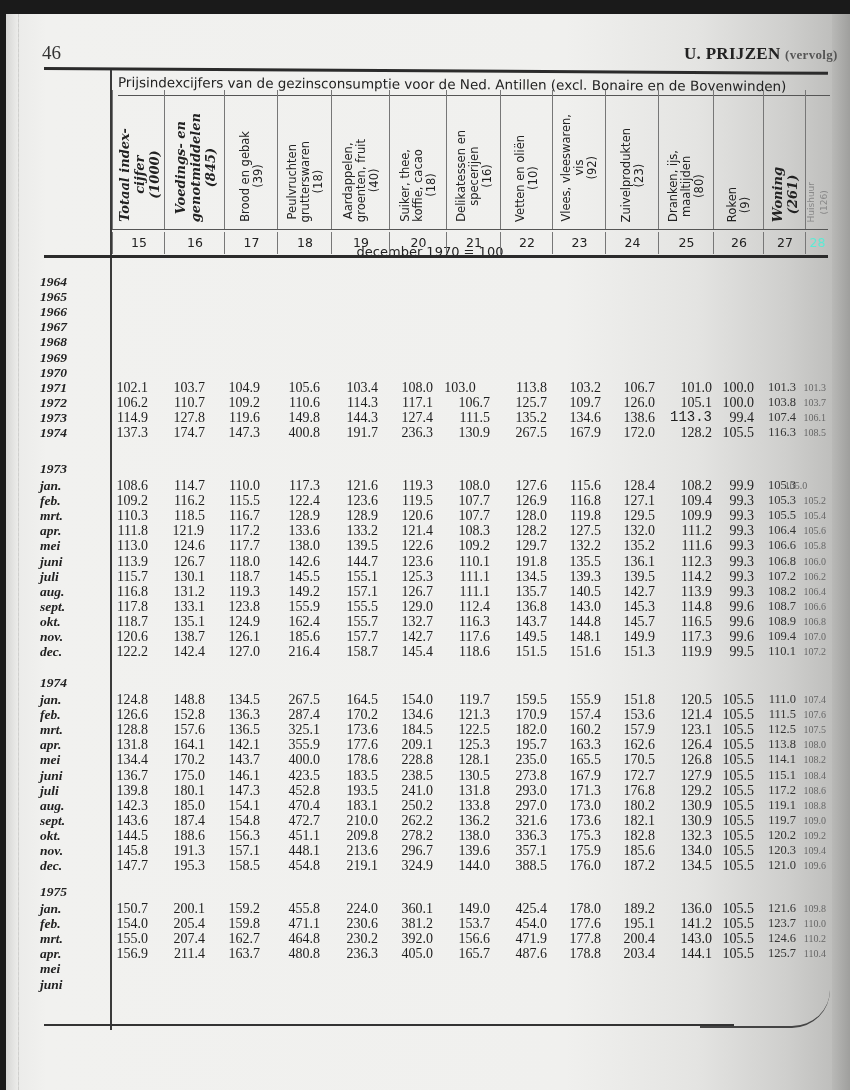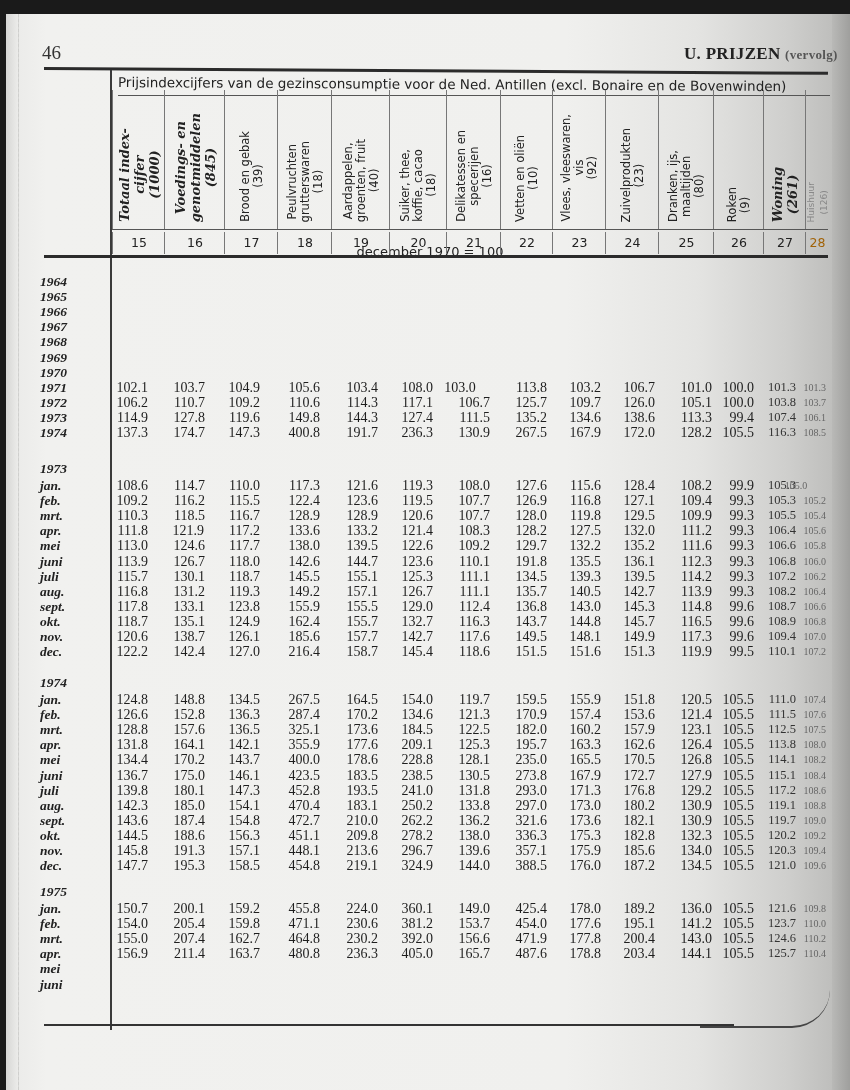--- a/index.html
+++ b/index.html
@@ -216,21 +216,21 @@
     <div class="colnum" style="left: 277px; width: 54px;">18</div>
     <div class="colnum" style="left: 331px; width: 58px;">19</div>
     <div class="colnum" style="left: 389px; width: 57px;">20</div>
     <div class="colnum" style="left: 446px; width: 54px;">21</div>
     <div class="colnum" style="left: 500px; width: 52px;">22</div>
     <div class="colnum" style="left: 552px; width: 53px;">23</div>
     <div class="colnum" style="left: 605px; width: 53px;">24</div>
     <div class="colnum" style="left: 658px; width: 55px;">25</div>
     <div class="colnum" style="left: 713px; width: 50px;">26</div>
     <div class="colnum" style="left: 763px; width: 42px;">27</div>
-    <div class="colnum" style="left: 805px; width: 23px; color: #a16207;">28</div>
+    <div class="colnum" style="left: 805px; width: 23px; color: #5eead4;">28</div>
   </div>
 <div class="head-bottom-rule"></div>
 
 <div id="body">
     <div class="stub" style="top: 274px;">1964</div>
     <div class="stub" style="top: 289.1px;">1965</div>
     <div class="stub" style="top: 304.2px;">1966</div>
     <div class="stub" style="top: 319.3px;">1967</div>
     <div class="stub" style="top: 334.4px;">1968</div>
     <div class="stub" style="top: 349.5px;">1969</div>
@@ -274,21 +274,21 @@
       <div class="cell" style="left: -24px; width: 60px;">114.9</div>
       <div class="cell" style="left: 33px; width: 60px;">127.8</div>
       <div class="cell" style="left: 88px; width: 60px;">119.6</div>
       <div class="cell" style="left: 148px; width: 60px;">149.8</div>
       <div class="cell" style="left: 206px; width: 60px;">144.3</div>
       <div class="cell" style="left: 261px; width: 60px;">127.4</div>
       <div class="cell" style="left: 318px; width: 60px;">111.5</div>
       <div class="cell" style="left: 375px; width: 60px;">135.2</div>
       <div class="cell" style="left: 429px; width: 60px;">134.6</div>
       <div class="cell" style="left: 483px; width: 60px;">138.6</div>
-      <div class="cell" style="left: 540px; width: 60px;">113.3</div>
+      <div class="cell" style="left: 540px; width: 60px; font-family: Liberation Mono, monospace;">113.3</div>
       <div class="cell" style="left: 582px; width: 60px;">99.4</div>
       <div class="cell c13" style="left: 624px; width: 60px;">107.4</div>
       <div class="cell c14" style="left: 654px; width: 60px;">106.1</div>
     </div>
     <div class="stub" style="top: 425px;">1974</div>
     <div class="row" style="top: 425px;">
       <div class="cell" style="left: -24px; width: 60px;">137.3</div>
       <div class="cell" style="left: 33px; width: 60px;">174.7</div>
       <div class="cell" style="left: 88px; width: 60px;">147.3</div>
       <div class="cell" style="left: 148px; width: 60px;">400.8</div>

